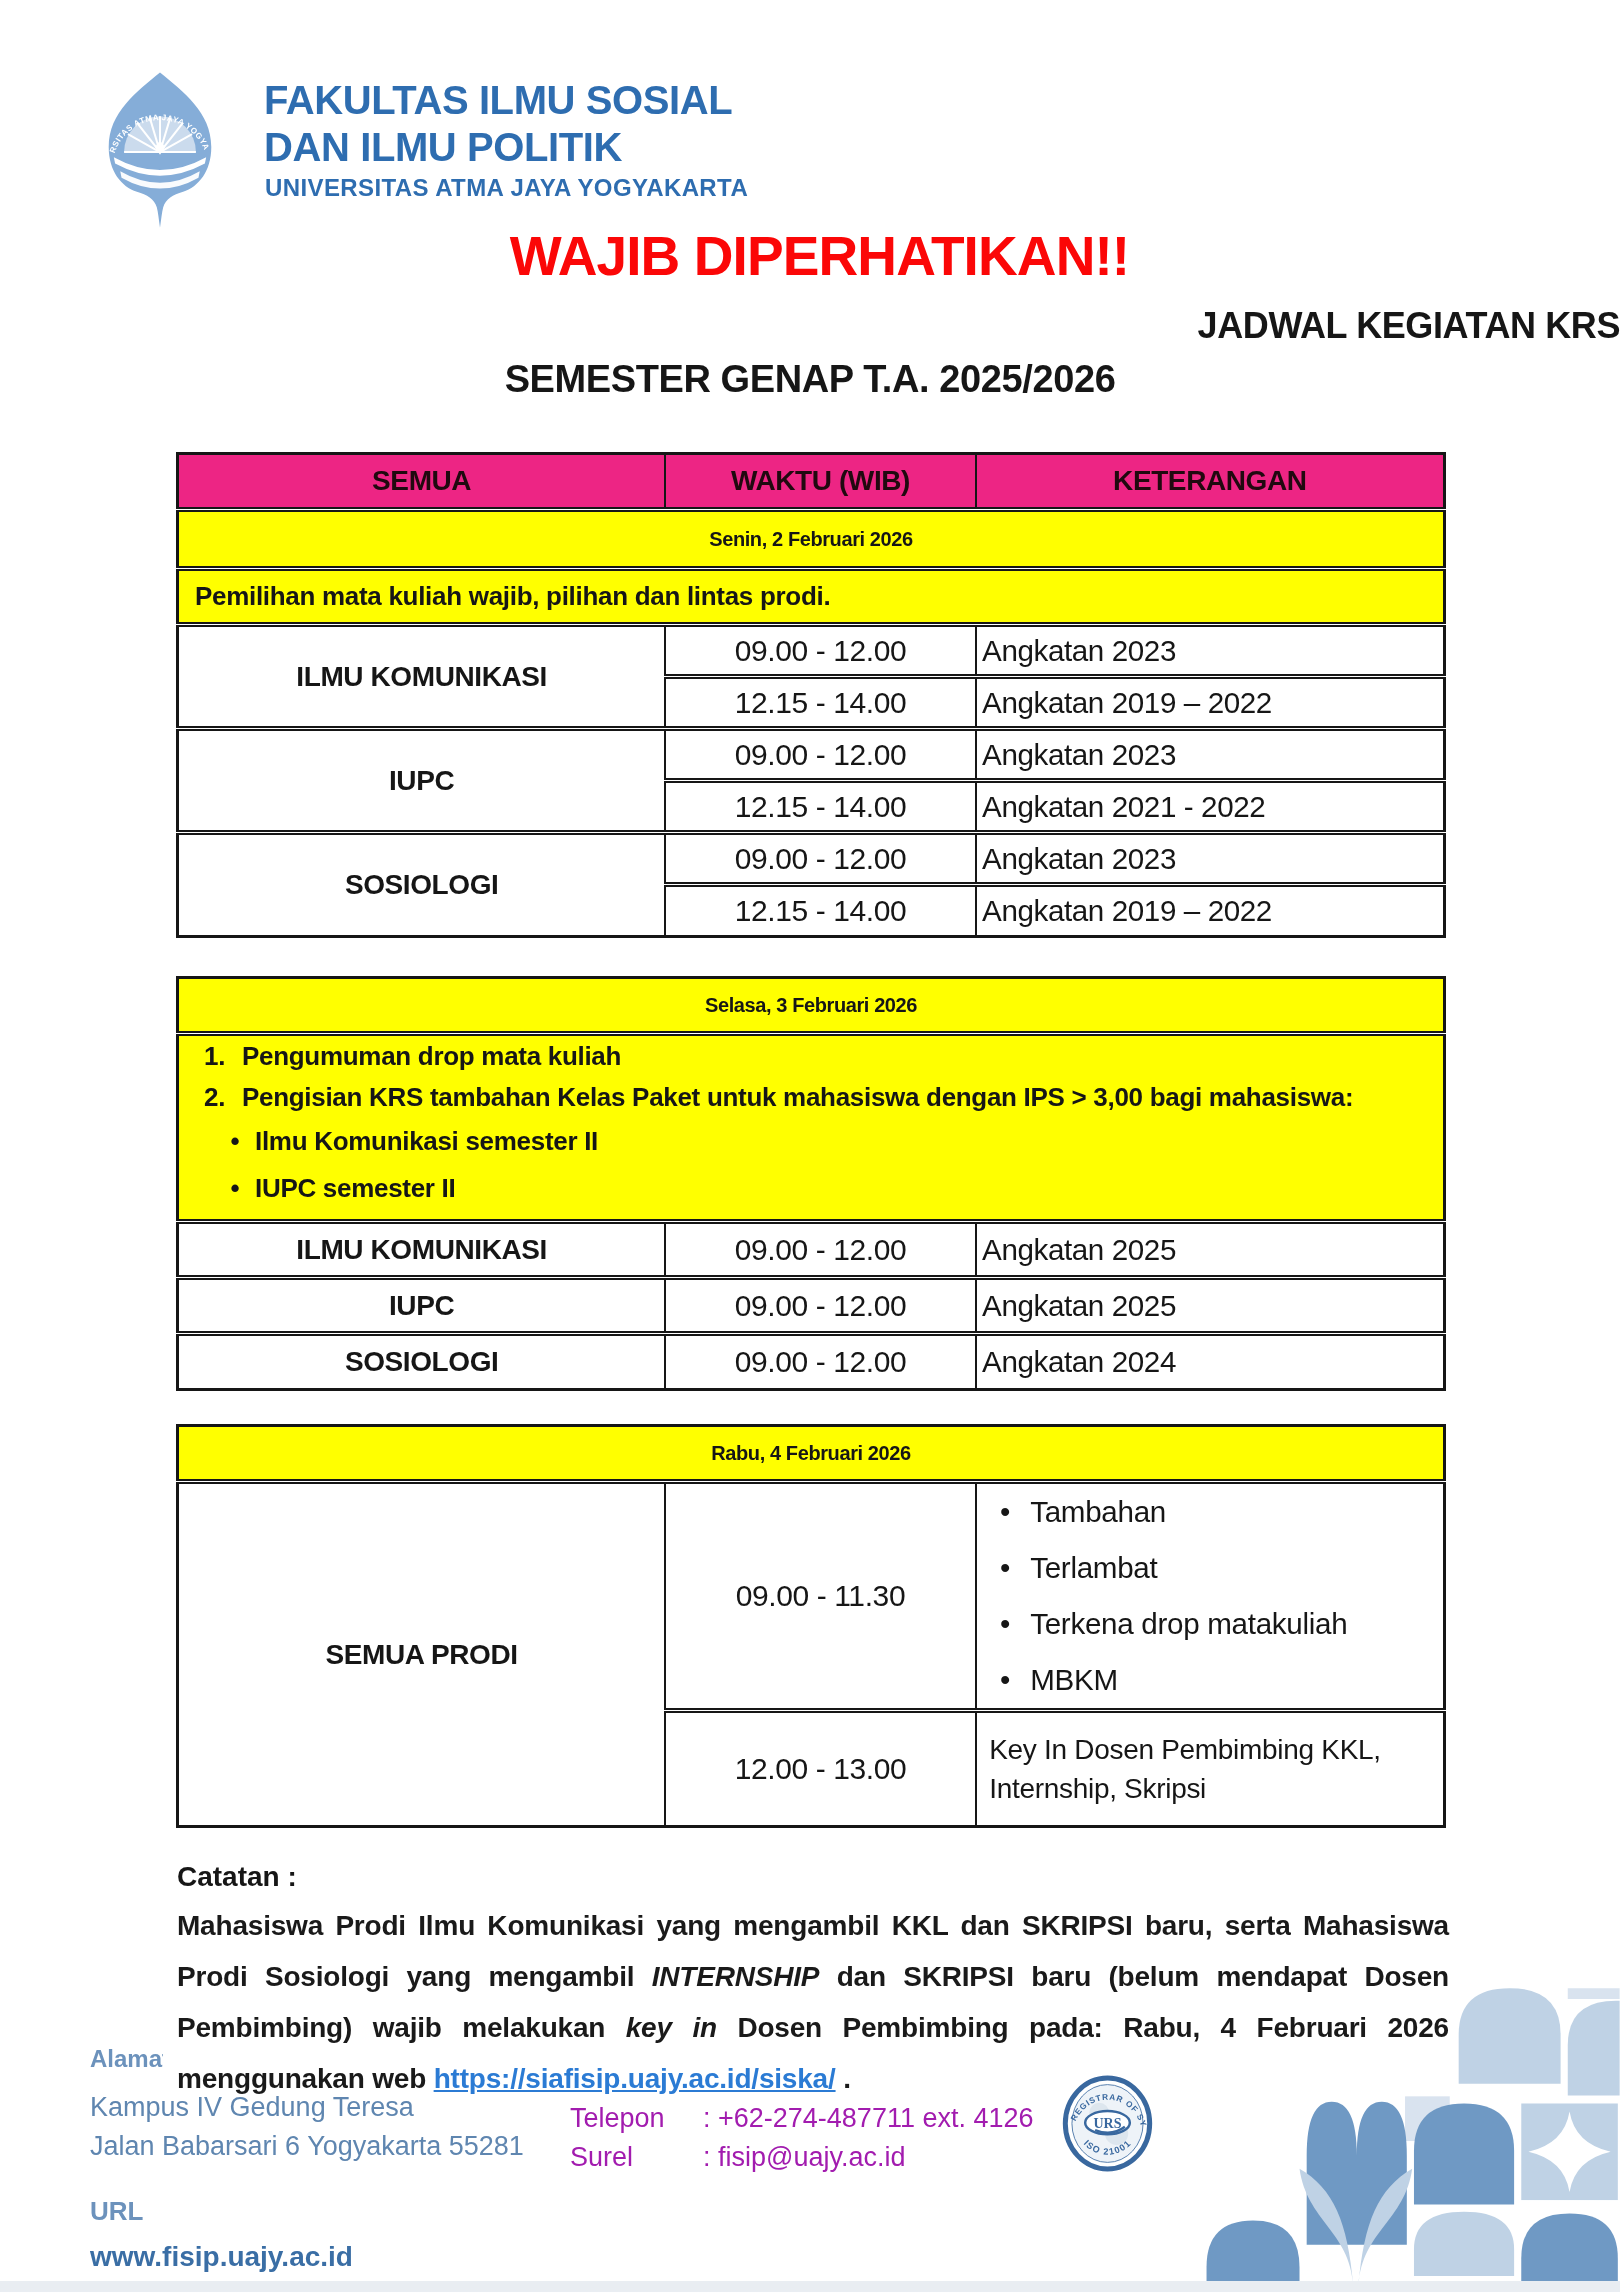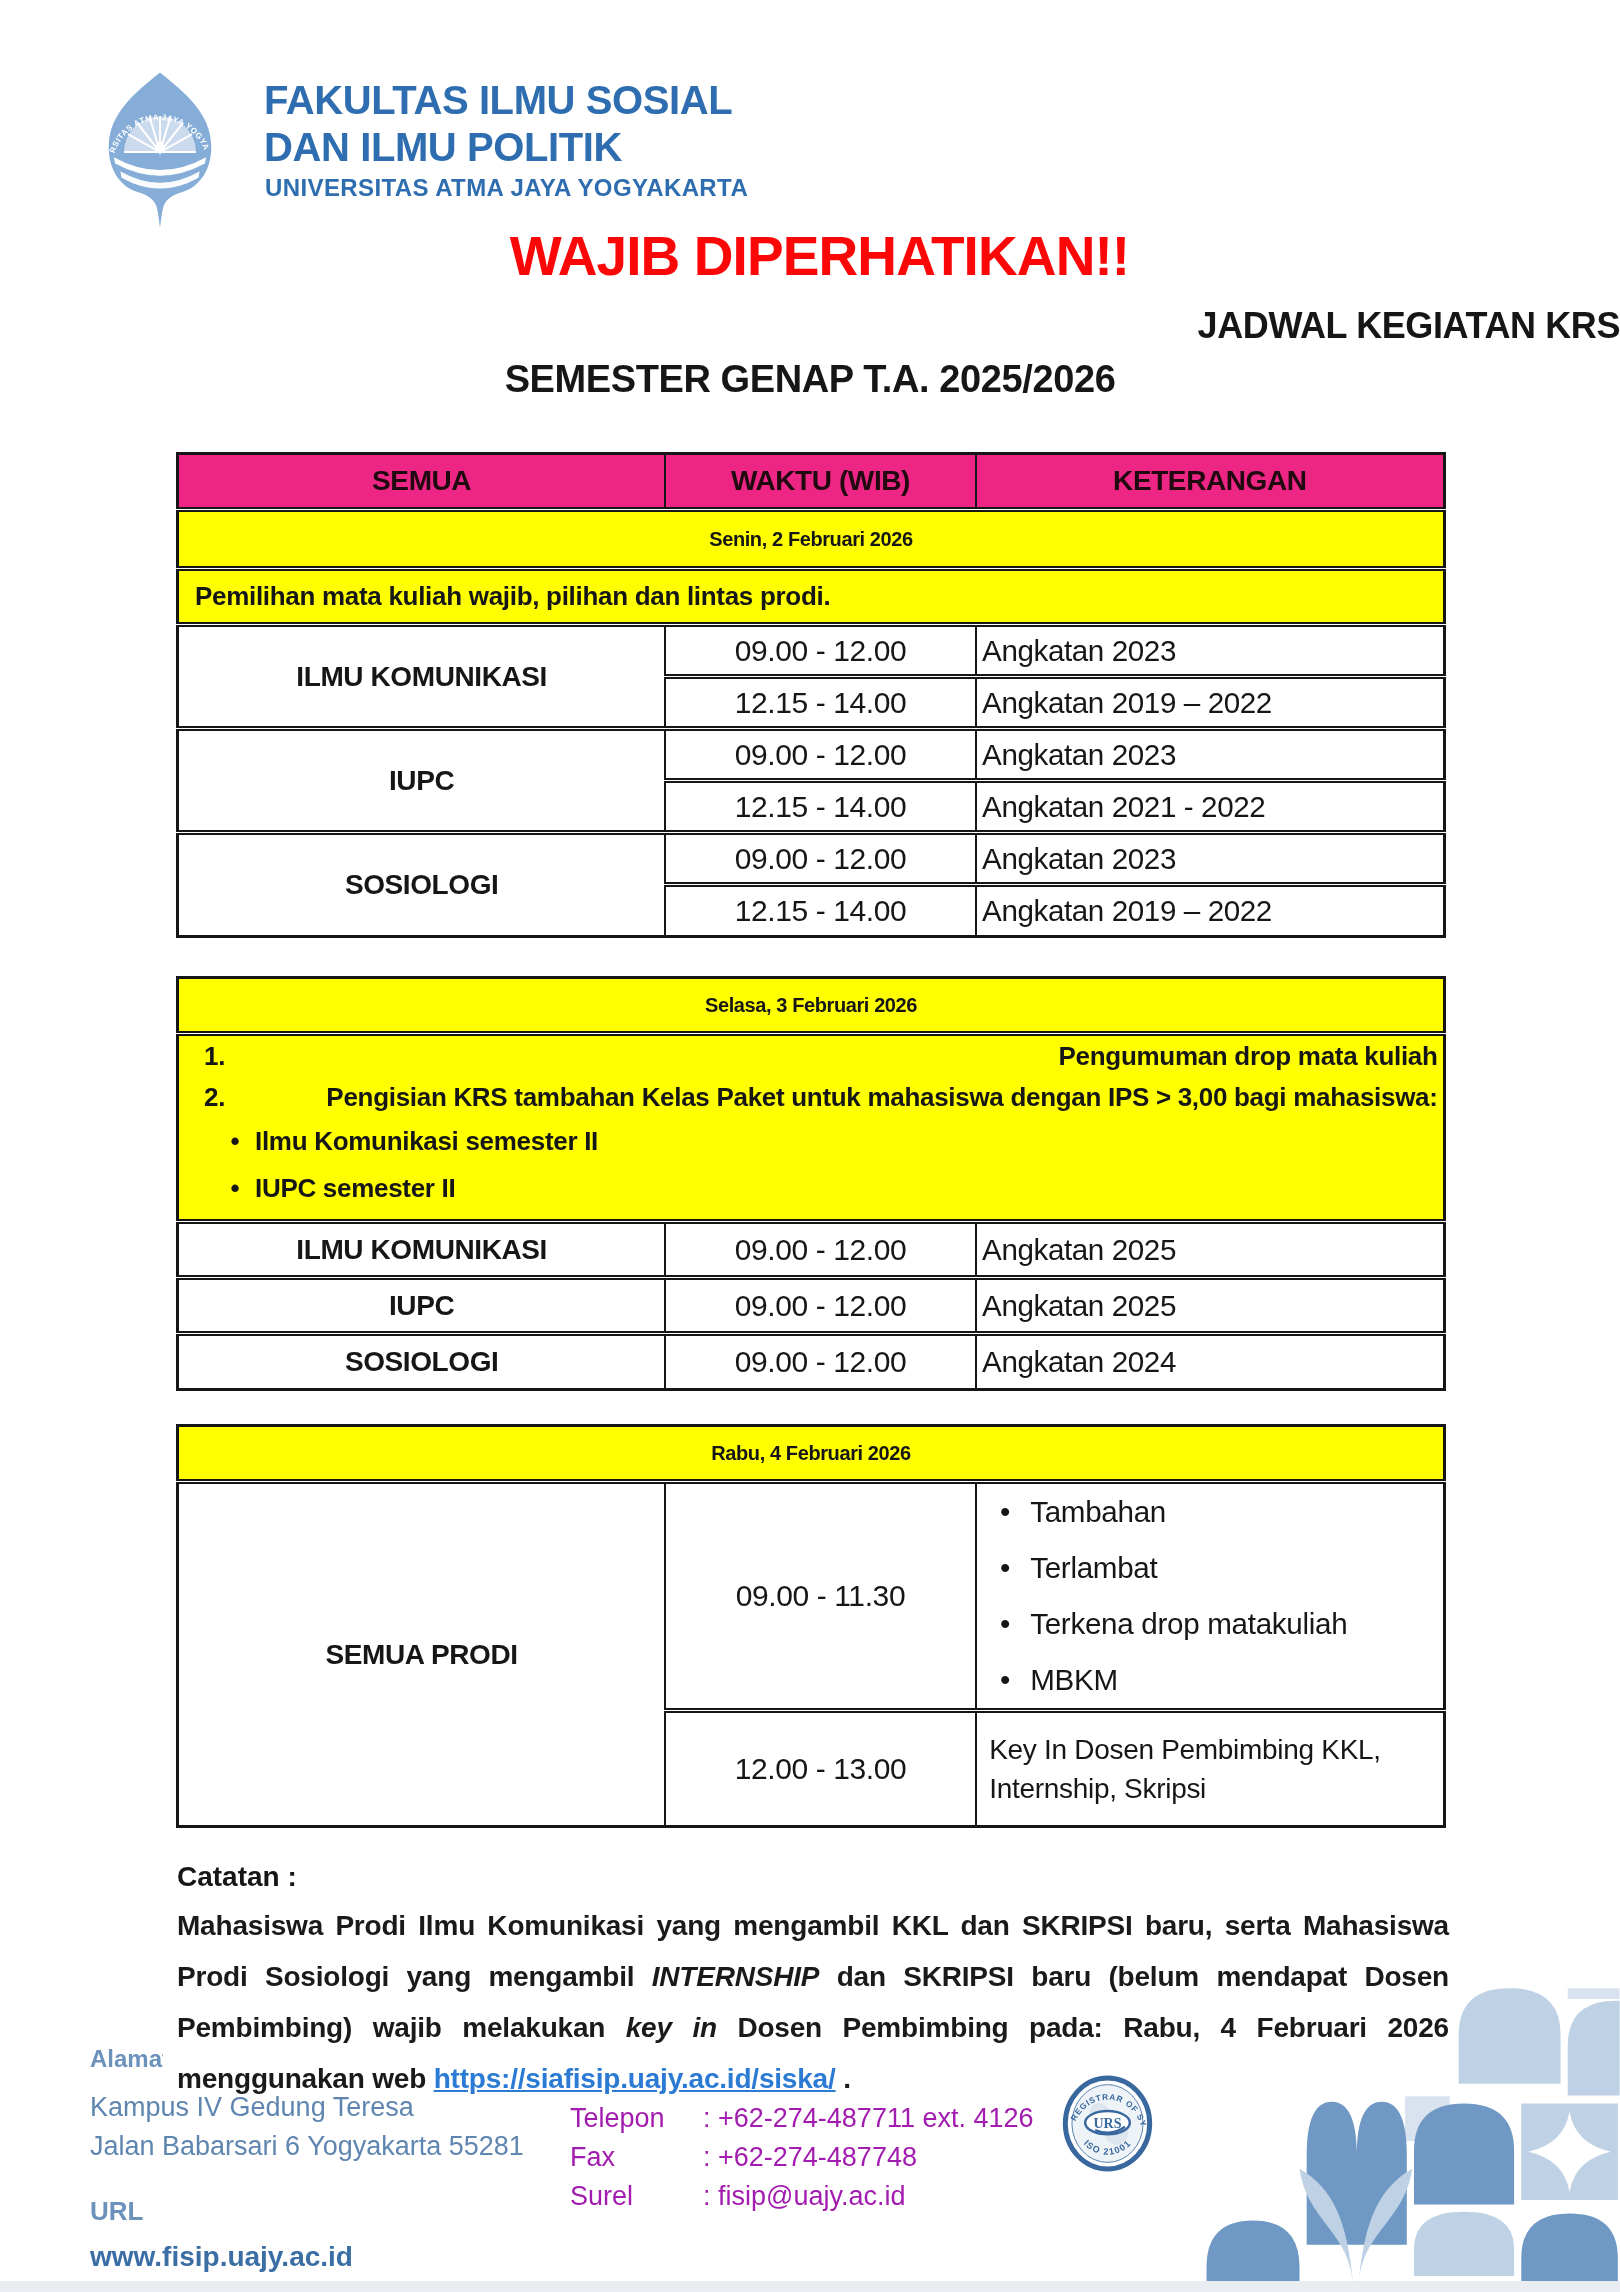--- a/index.html
+++ b/index.html
@@ -32,21 +32,21 @@
   .sched td.note-cell{background:#FFFF00;font-size:26px;font-weight:700;text-align:left;
                       padding-left:16px;letter-spacing:-0.3px;}
   .sched td.prodi{font-weight:700;font-size:28px;text-align:center;letter-spacing:-0.4px;}
   .sched td.waktu{font-size:30px;text-align:center;letter-spacing:-0.4px;}
   .sched td.ket{font-size:29.6px;text-align:left;letter-spacing:-0.4px;}
   .t1{top:452px;} .t1 tr.head{height:56px;} .t1 tr.day{height:59px;}
   .t1 tr.note{height:56px;} .t1 tr.data{height:52px;}
   .t2{top:976px;} .t2 tr.day{height:56px;} .t2 tr.note{height:188px;} .t2 tr.data{height:56px;}
   .t3{top:1424px;} .t3 tr.day{height:56px;} .t3 tr.r1{height:224px;} .t3 tr.r2{height:116px;}
   .selasa-note{vertical-align:top;padding-top:12.5px;}
-  .num-item{position:relative;padding-left:47px;line-height:41px;text-align:right;}
+  .num-item{position:relative;padding-left:47px;line-height:41px;}
   .num-item::before{content:attr(data-num) ".";position:absolute;left:9px;}
   .bullet-wrap{padding-left:30px;}
   .bullet-item{position:relative;padding-left:30px;line-height:47px;font-weight:700;
                font-size:26px;letter-spacing:-0.3px;}
   .bullet-item::before{content:"\2022";position:absolute;left:5.4px;}
   .t3 td.ket-left{font-size:28px;text-align:left;padding-left:12.5px;letter-spacing:-0.3px;}
   .t3 .bullet-item.big{font-weight:400;font-size:29.6px;line-height:56px;padding-left:41px;}
   .t3 .bullet-item.big::before{left:10.7px;}
   .keyin{font-size:28px;line-height:39px;padding:5.4px 9px 5.4px 12.5px;}
 
@@ -232,24 +232,20 @@
   <div class="f-text f-addr2">Jalan Babarsari 6 Yogyakarta 55281</div>
   <div class="f-label f-url-label">URL</div>
   <div class="f-www">www.fisip.uajy.ac.id</div>
 
   <div class="f-contacts">
     <div class="f-row">
       <span class="lbl">Telepon</span>
       <span>: +62-274-487711 ext. 4126</span>
     </div>
     <div class="f-row">
-      <span class="lbl">Fax</span>
-      <span>: +62-274-487748</span>
-    </div>
-    <div class="f-row">
       <span class="lbl">Surel</span>
       <span>: fisip@uajy.ac.id</span>
     </div>
   </div>
 
   <svg class="urs-badge" viewBox="0 0 110 116">
     <ellipse cx="55" cy="58" rx="51" ry="55" fill="#ffffff" stroke="#39689f" stroke-width="6"></ellipse>
     <ellipse cx="55" cy="58" rx="43" ry="47" fill="#eef3f8" stroke="#39689f" stroke-width="1"></ellipse>
     <circle cx="45" cy="45" r="12" fill="#dde6ee"></circle>
       <circle cx="66" cy="70" r="14" fill="#dde6ee"></circle>

